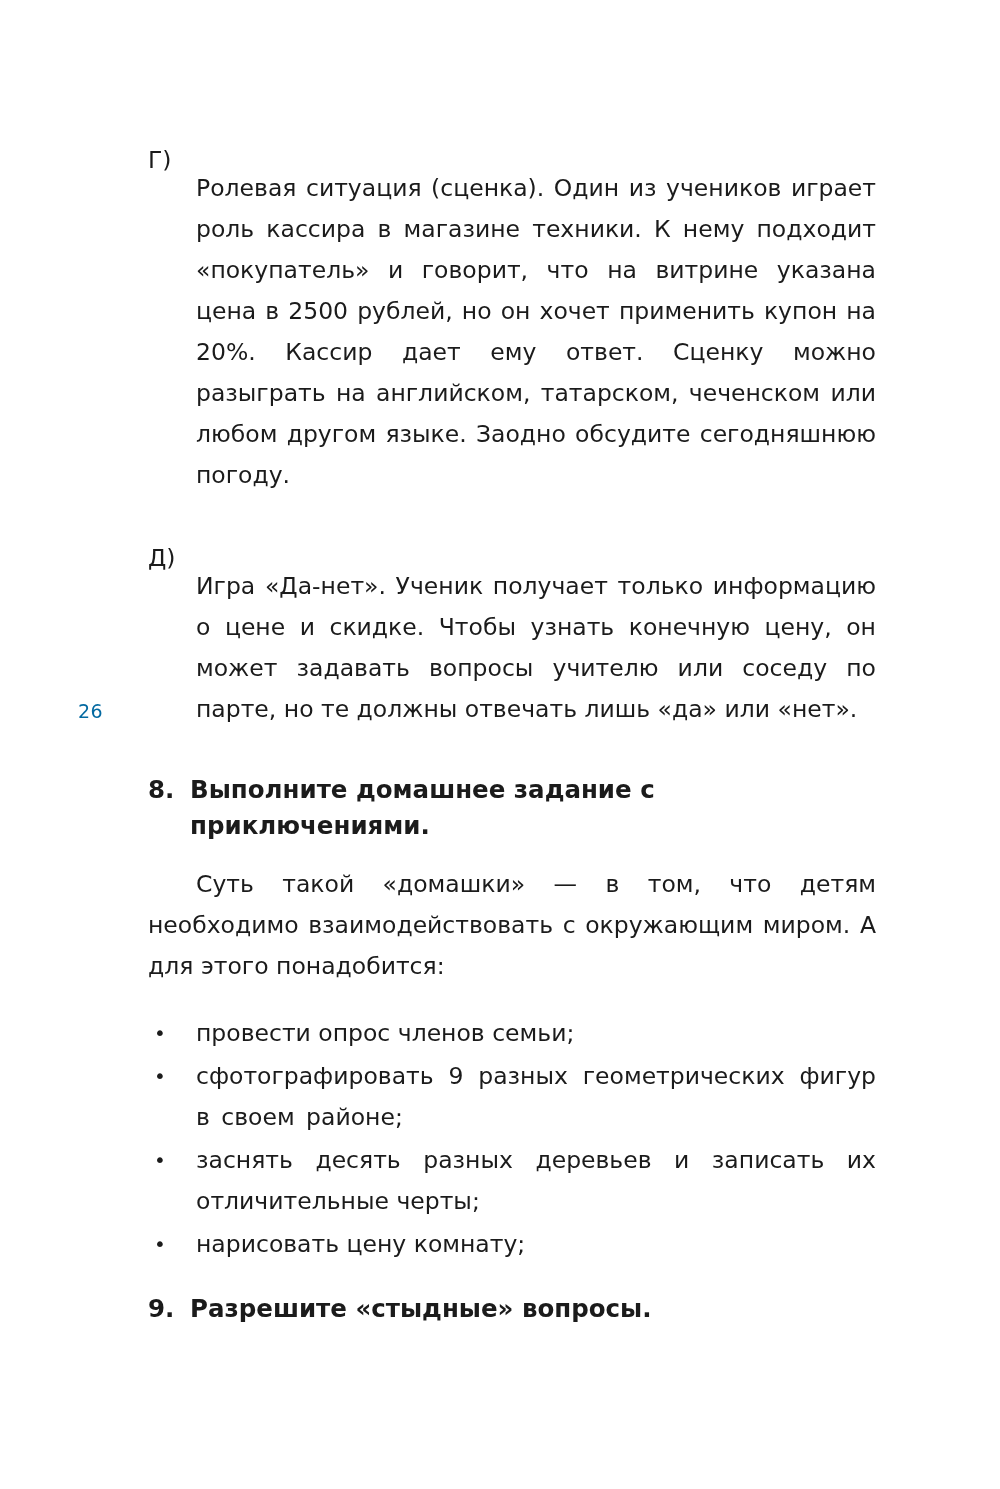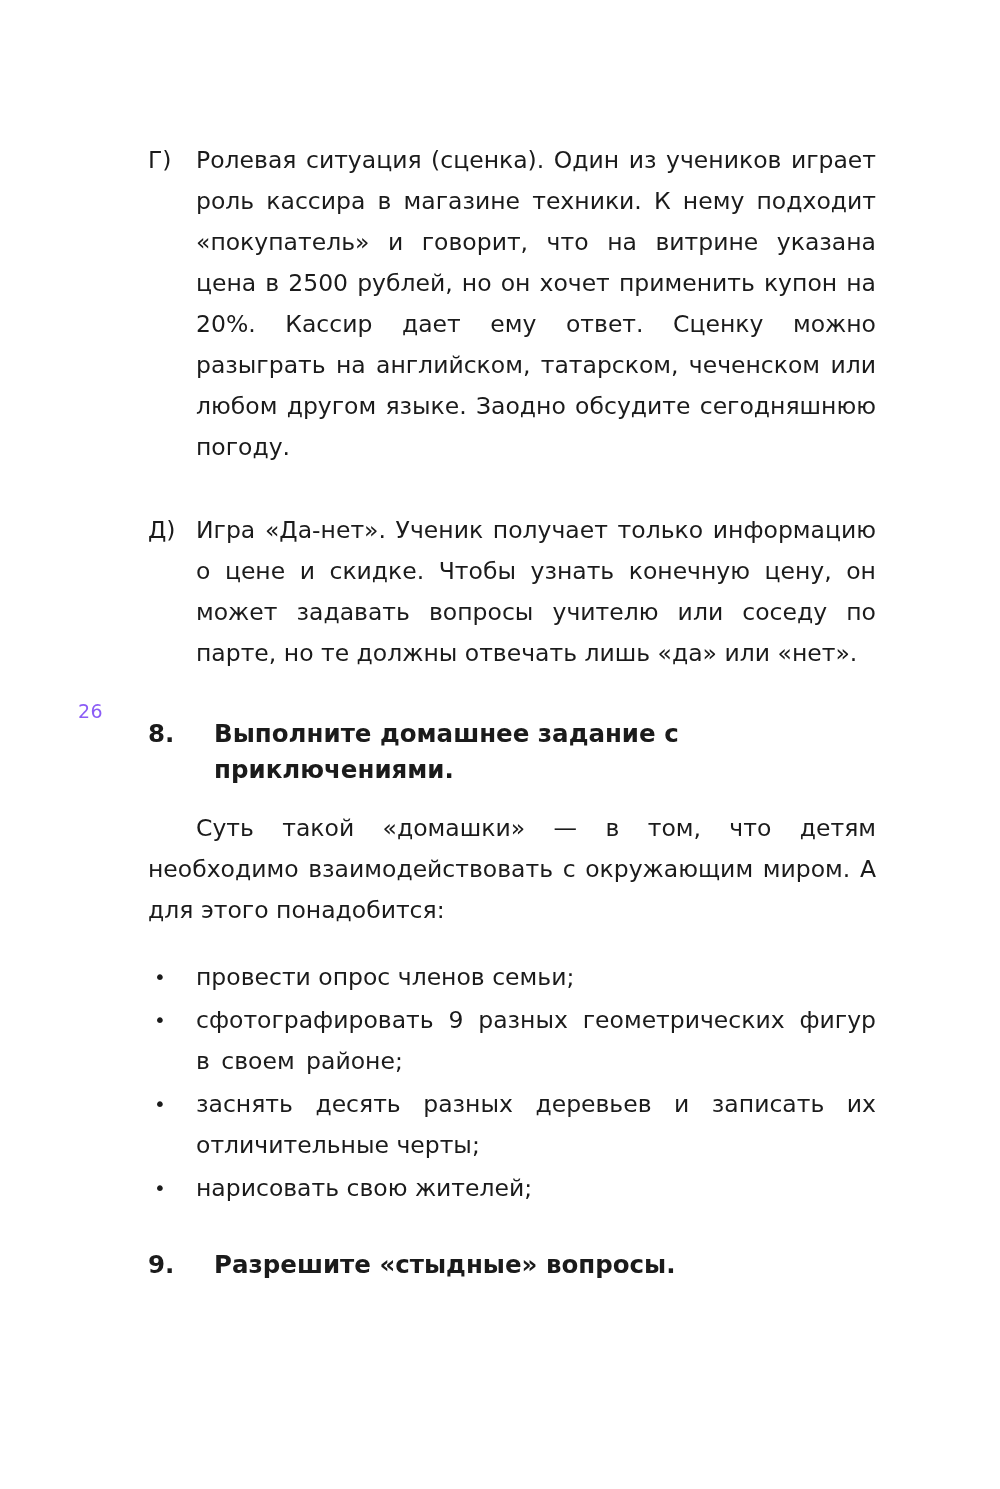--- a/index.html
+++ b/index.html
@@ -24,21 +24,21 @@
     position: absolute;
     left: 148px;
     top: 140px;
     width: 728px;
   }
   .page-number {
     position: absolute;
     left: 78px;
     top: 700px;
     font-size: 19px;
-    color: #8b5cf6;
+    color: #0369a1;
     letter-spacing: 0.5px;
   }
 
   
   .lettered-item {
     display: flex;
     align-items: flex-start;
     margin-bottom: 42px;
   }
   .lettered-item .marker {
@@ -48,56 +48,56 @@
     line-height: 41px;
     color: #1b1b1b;
   }
   .lettered-item .body {
     flex: 1 1 auto;
     font-size: 23.5px;
     line-height: 41px;
     text-align: justify;
     text-justify: inter-word;
     hyphens: manual;
+    margin-top: 28px;
   }
 
   
   .heading {
     display: flex;
     align-items: flex-start;
     font-weight: bold;
     font-size: 24.5px;
     line-height: 36px;
     margin-top: 26px;
     margin-bottom: 18px;
   }
   .heading .h-num {
     flex: 0 0 auto;
     width: 42px;
   }
   .heading .h-text {
     flex: 1 1 auto;
-    margin-left: 24px;
   }
   .heading.tight {
     margin-top: 34px;
     margin-bottom: 20px;
   }
 
   .para {
     font-size: 23.5px;
     line-height: 41px;
     text-align: justify;
     text-indent: 48px;
     margin-bottom: 26px;
   }
 
   ul.bullets {
     list-style: none;
-    margin: 0 0 38px 0;
+    margin: 0 0 26px 0;
     padding: 0;
   }
   ul.bullets li {
     position: relative;
     padding-left: 48px;
     font-size: 23.5px;
     line-height: 41px;
     text-align: justify;
     margin-bottom: 2px;
   }
@@ -141,21 +141,21 @@
       <div class="h-num">8.</div>
       <div class="h-text">Выполните домашнее задание с приключениями.</div>
     </div>
 
     <div class="para">Суть такой «домашки» — в том, что детям необходимо взаимодействовать с окружающим миром. А для этого понадобится:</div>
 
     <ul class="bullets gap-top">
       <li>провести опрос членов семьи;</li>
       <li class="spread">сфотографировать 9 разных геометрических фигур в своем районе;</li>
       <li>заснять десять разных деревьев и записать их отличительные черты;</li>
-      <li>нарисовать свою жителей;</li>
+      <li>нарисовать цену комнату;</li>
     </ul>
 
     <div class="heading">
       <div class="h-num">9.</div>
       <div class="h-text">Разрешите «стыдные» вопросы.</div>
     </div>
 
   </div>
 </div>
 

